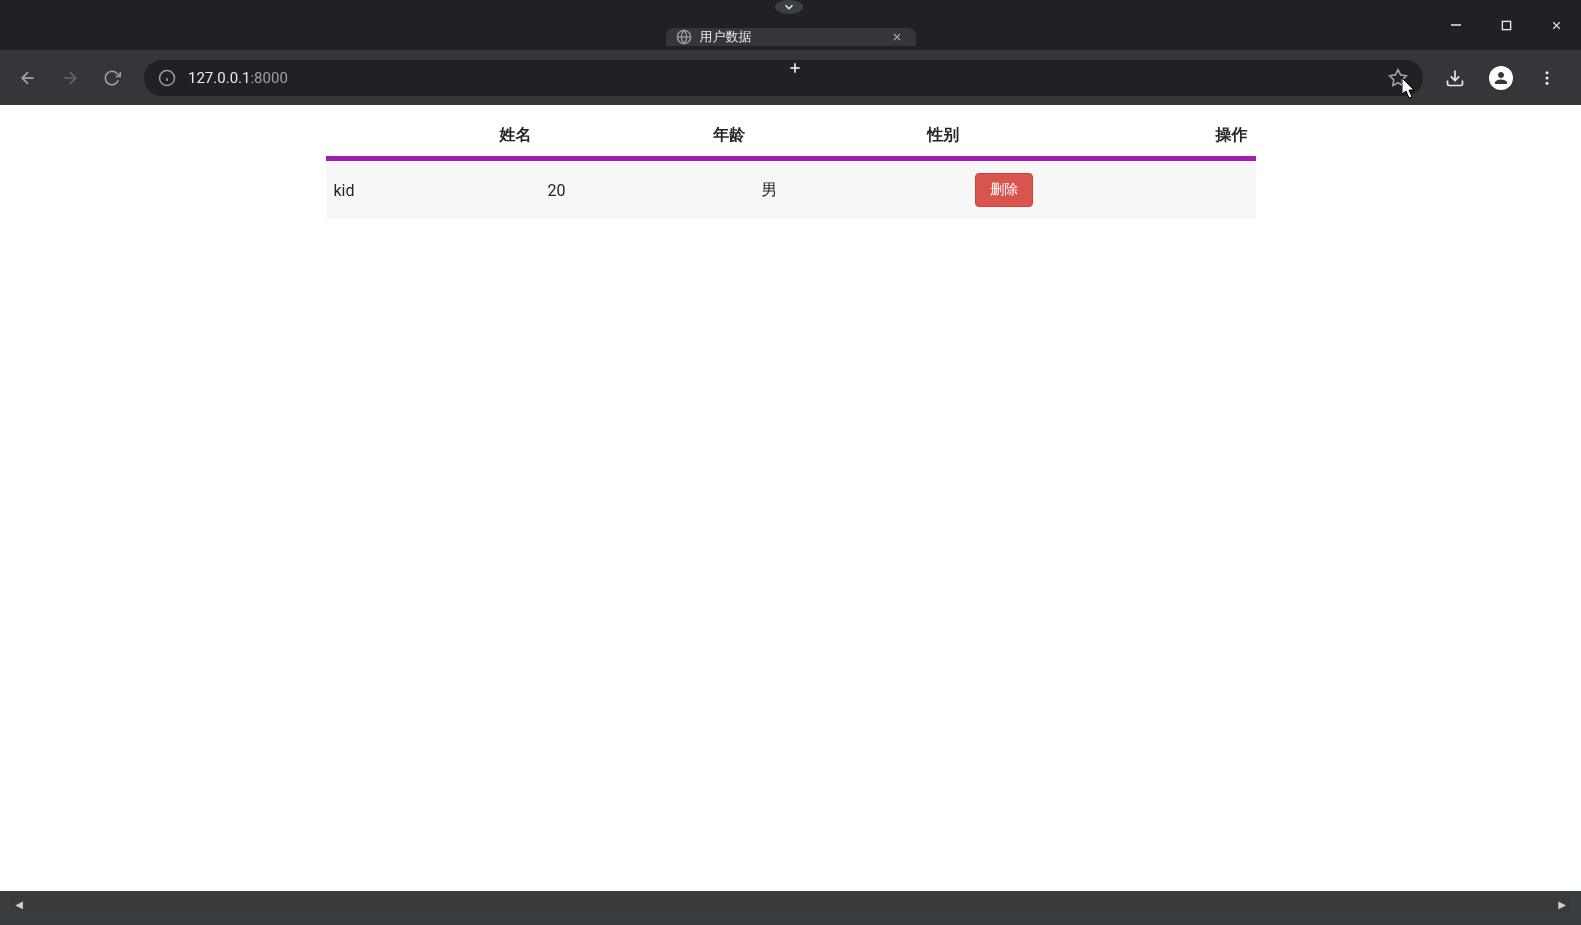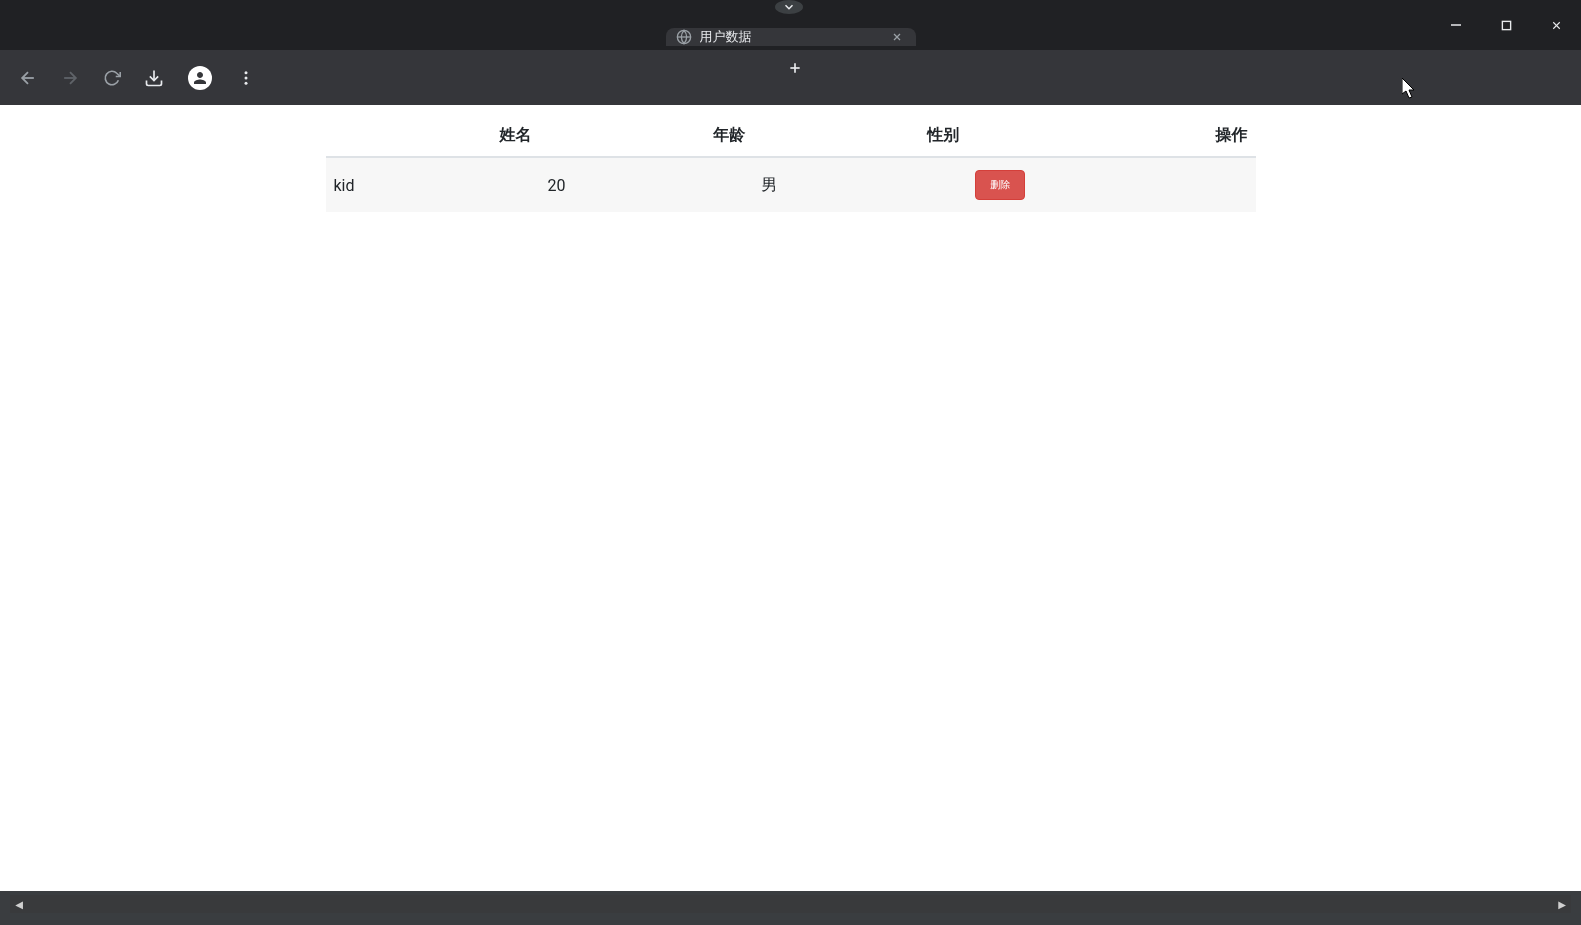--- a/index.html
+++ b/index.html
@@ -204,34 +204,34 @@
     th {
       text-align: right;
       padding: 10px 8px;
       font-weight: 700;
       font-size: 16px;
       border-bottom: 2px solid #dee2e6;
       color: #212529;
     }
     td {
       padding: 12px 8px;
-      border-top: 2px solid #a21caf;
+      border-top: 5px solid #a21caf;
       vertical-align: middle;
       font-size: 16px;
       color: #212529;
     }
     tbody tr:nth-child(odd) {
       background-color: rgba(0,0,0,0.03);
     }
     .btn-danger {
       background-color: #d9534f;
       border: 1px solid #d43f3a;
       color: #fff;
       padding: 7px 14px;
-      font-size: 10px;
+      font-size: 14px;
       border-radius: 4px;
       cursor: pointer;
       font-family: inherit;
     }
     .scrollbar {
       position: absolute;
       bottom: 12px;
       left: 10px;
       right: 10px;
       height: 18px;
@@ -322,20 +322,37 @@
       <svg width="20" height="20" viewBox="0 0 24 24" fill="none" stroke="currentColor" stroke-width="2.2">
           <line x1="5" y1="12" x2="19" y2="12"></line>
           <polyline points="12 5 19 12 12 19"></polyline>
         </svg>
     </div>
     <div class="nav-btn">
       <svg width="18" height="18" viewBox="0 0 24 24" fill="none" stroke="currentColor" stroke-width="2.2">
           <path d="M23 4v6h-6"></path>
           <path d="M20.49 15a9 9 0 1 1-2.12-9.36L23 10"></path>
         </svg>
+    </div>
+    <div class="url-bar">
+      <span class="url-info">
+        <svg width="18" height="18" viewBox="0 0 24 24" fill="none" stroke="currentColor" stroke-width="2">
+            <circle cx="12" cy="12" r="10"></circle>
+            <line x1="12" y1="16" x2="12" y2="12"></line>
+            <line x1="12" y1="8" x2="12.01" y2="8"></line>
+          </svg>
+      </span>
+      <span class="url-text">
+        <span>127.0.0.1</span><span class="port">:8000</span>
+      </span>
+      <span class="url-star">
+        <svg width="20" height="20" viewBox="0 0 24 24" fill="none" stroke="currentColor" stroke-width="2">
+            <polygon points="12 2 15.09 8.26 22 9.27 17 14.14 18.18 21.02 12 17.77 5.82 21.02 7 14.14 2 9.27 8.91 8.26 12 2"></polygon>
+          </svg>
+      </span>
     </div>
     <div class="toolbar-right">
       <div class="toolbar-icon">
         <svg width="20" height="20" viewBox="0 0 24 24" fill="none" stroke="currentColor" stroke-width="2">
             <path d="M21 15v4a2 2 0 0 1-2 2H5a2 2 0 0 1-2-2v-4"></path>
             <polyline points="7 10 12 15 17 10"></polyline>
             <line x1="12" y1="15" x2="12" y2="3"></line>
           </svg>
       </div>
       <div class="toolbar-icon">

